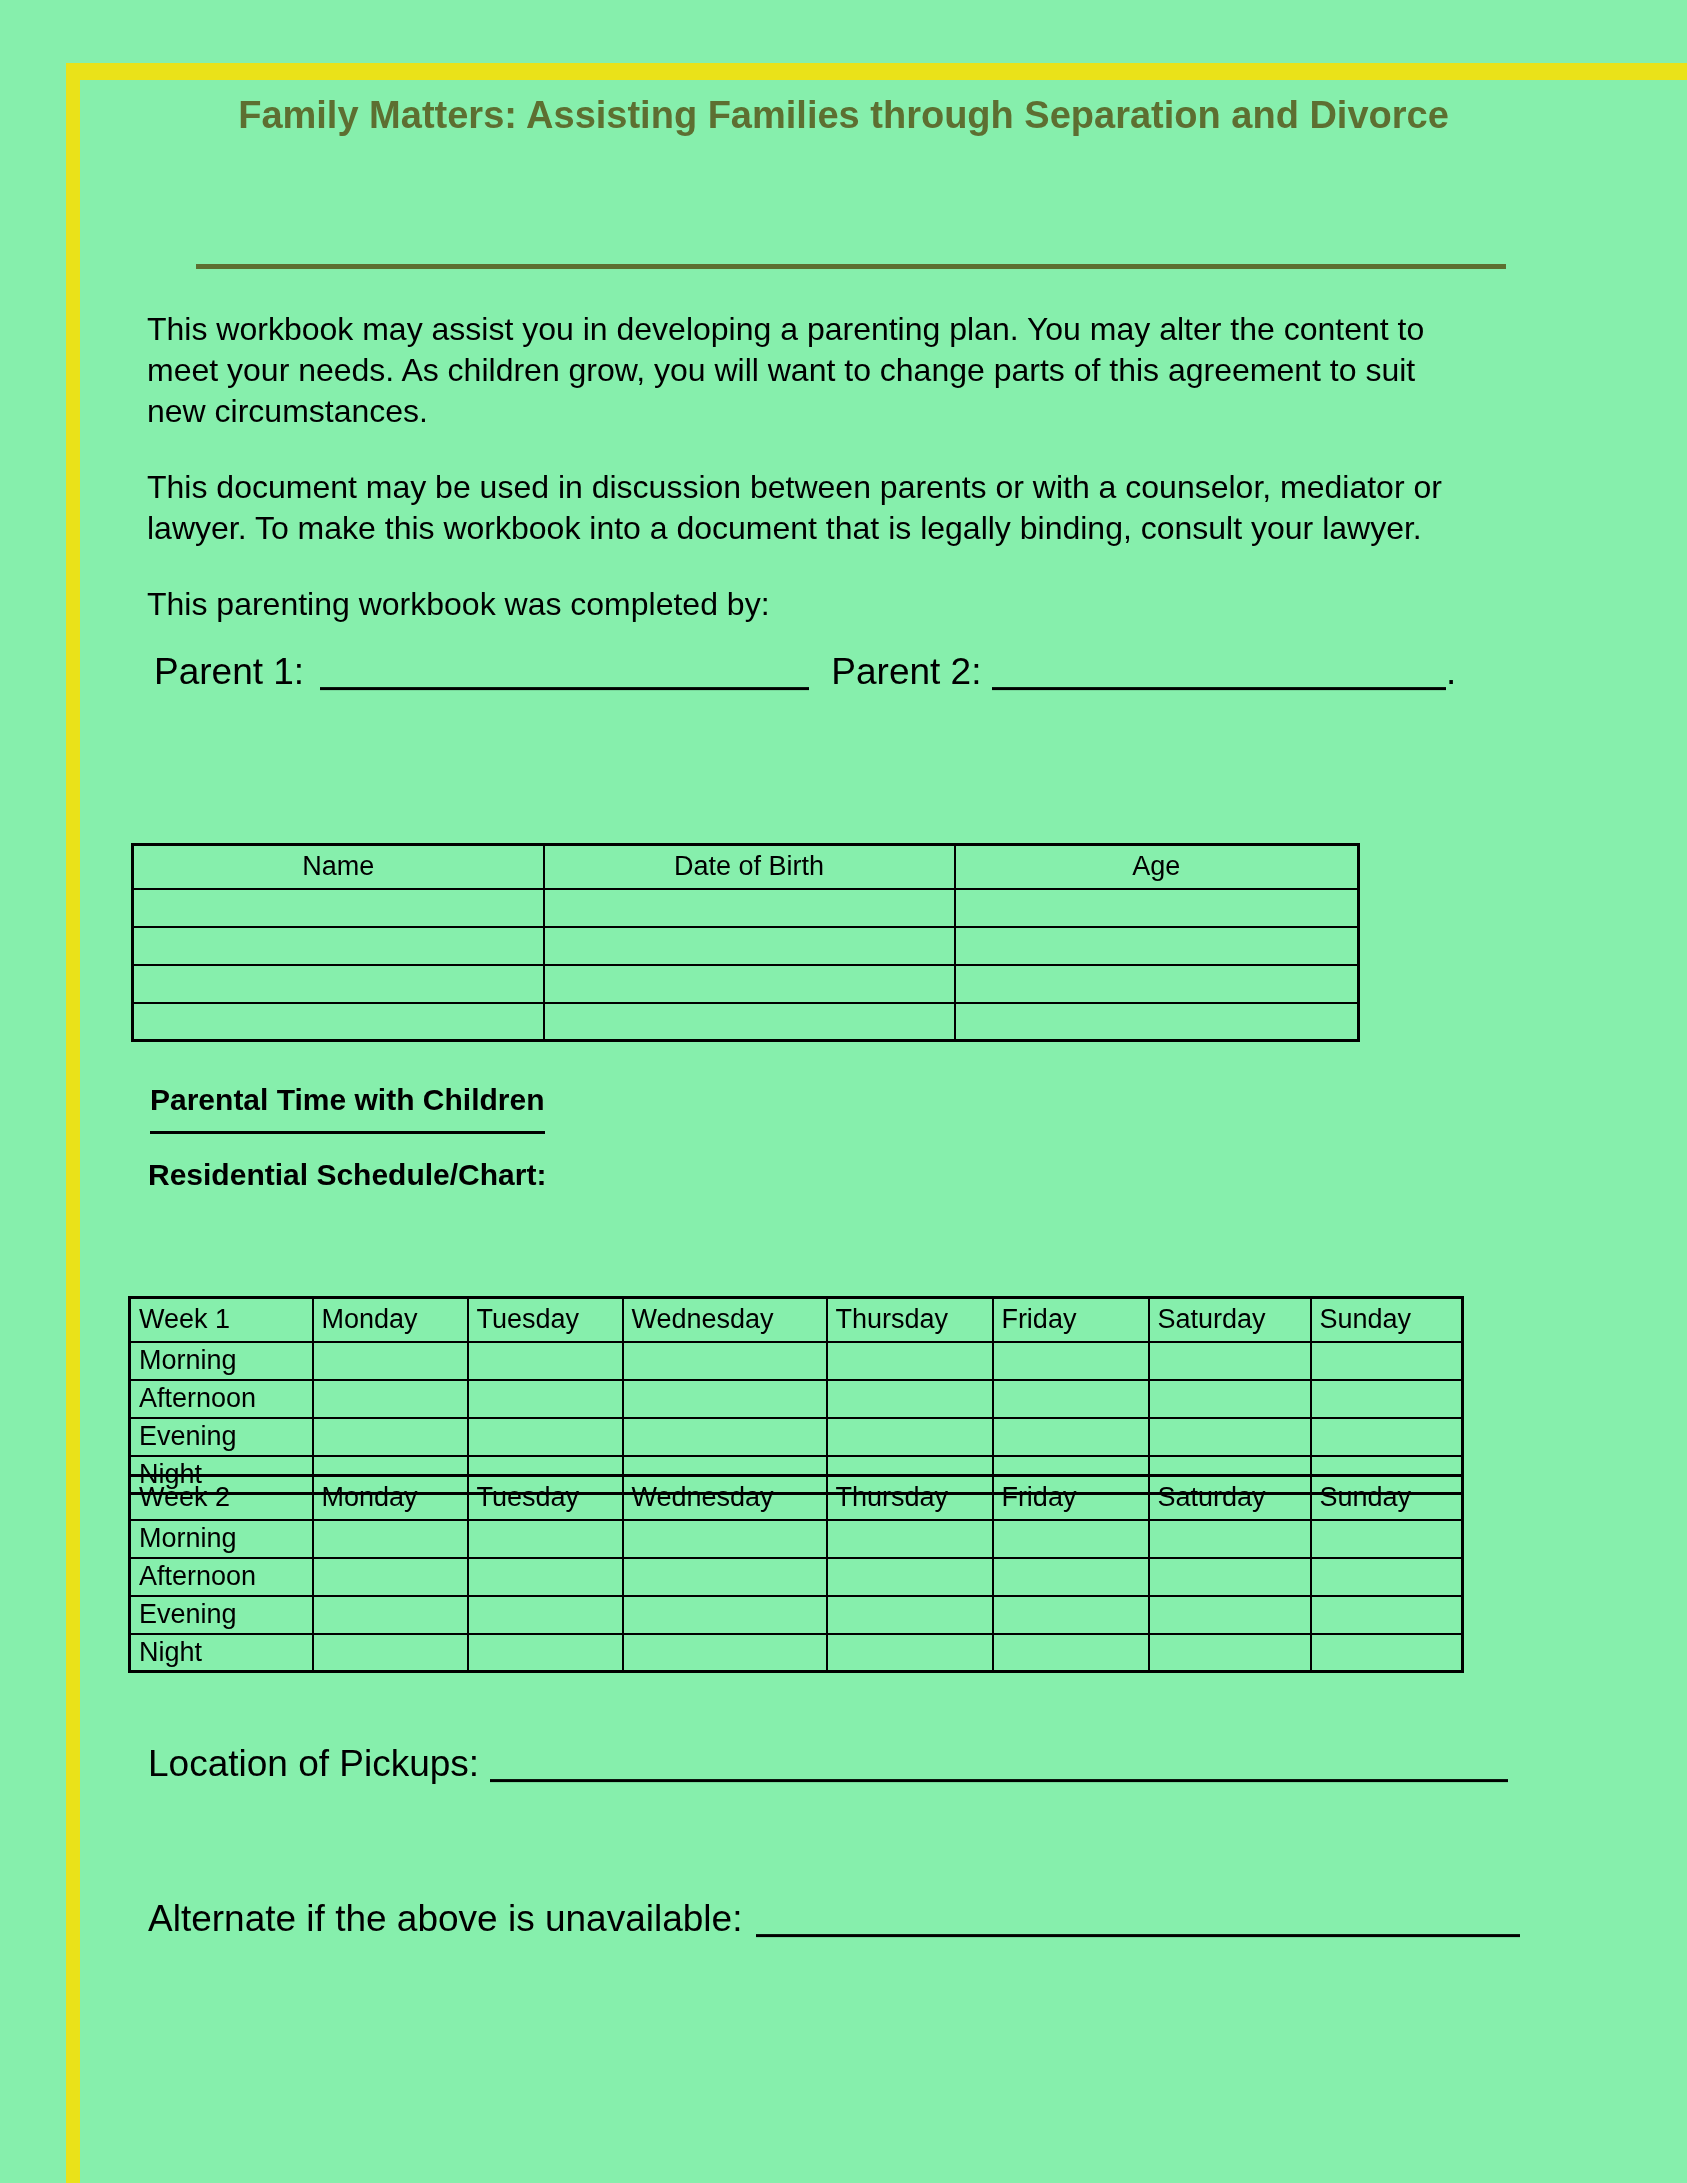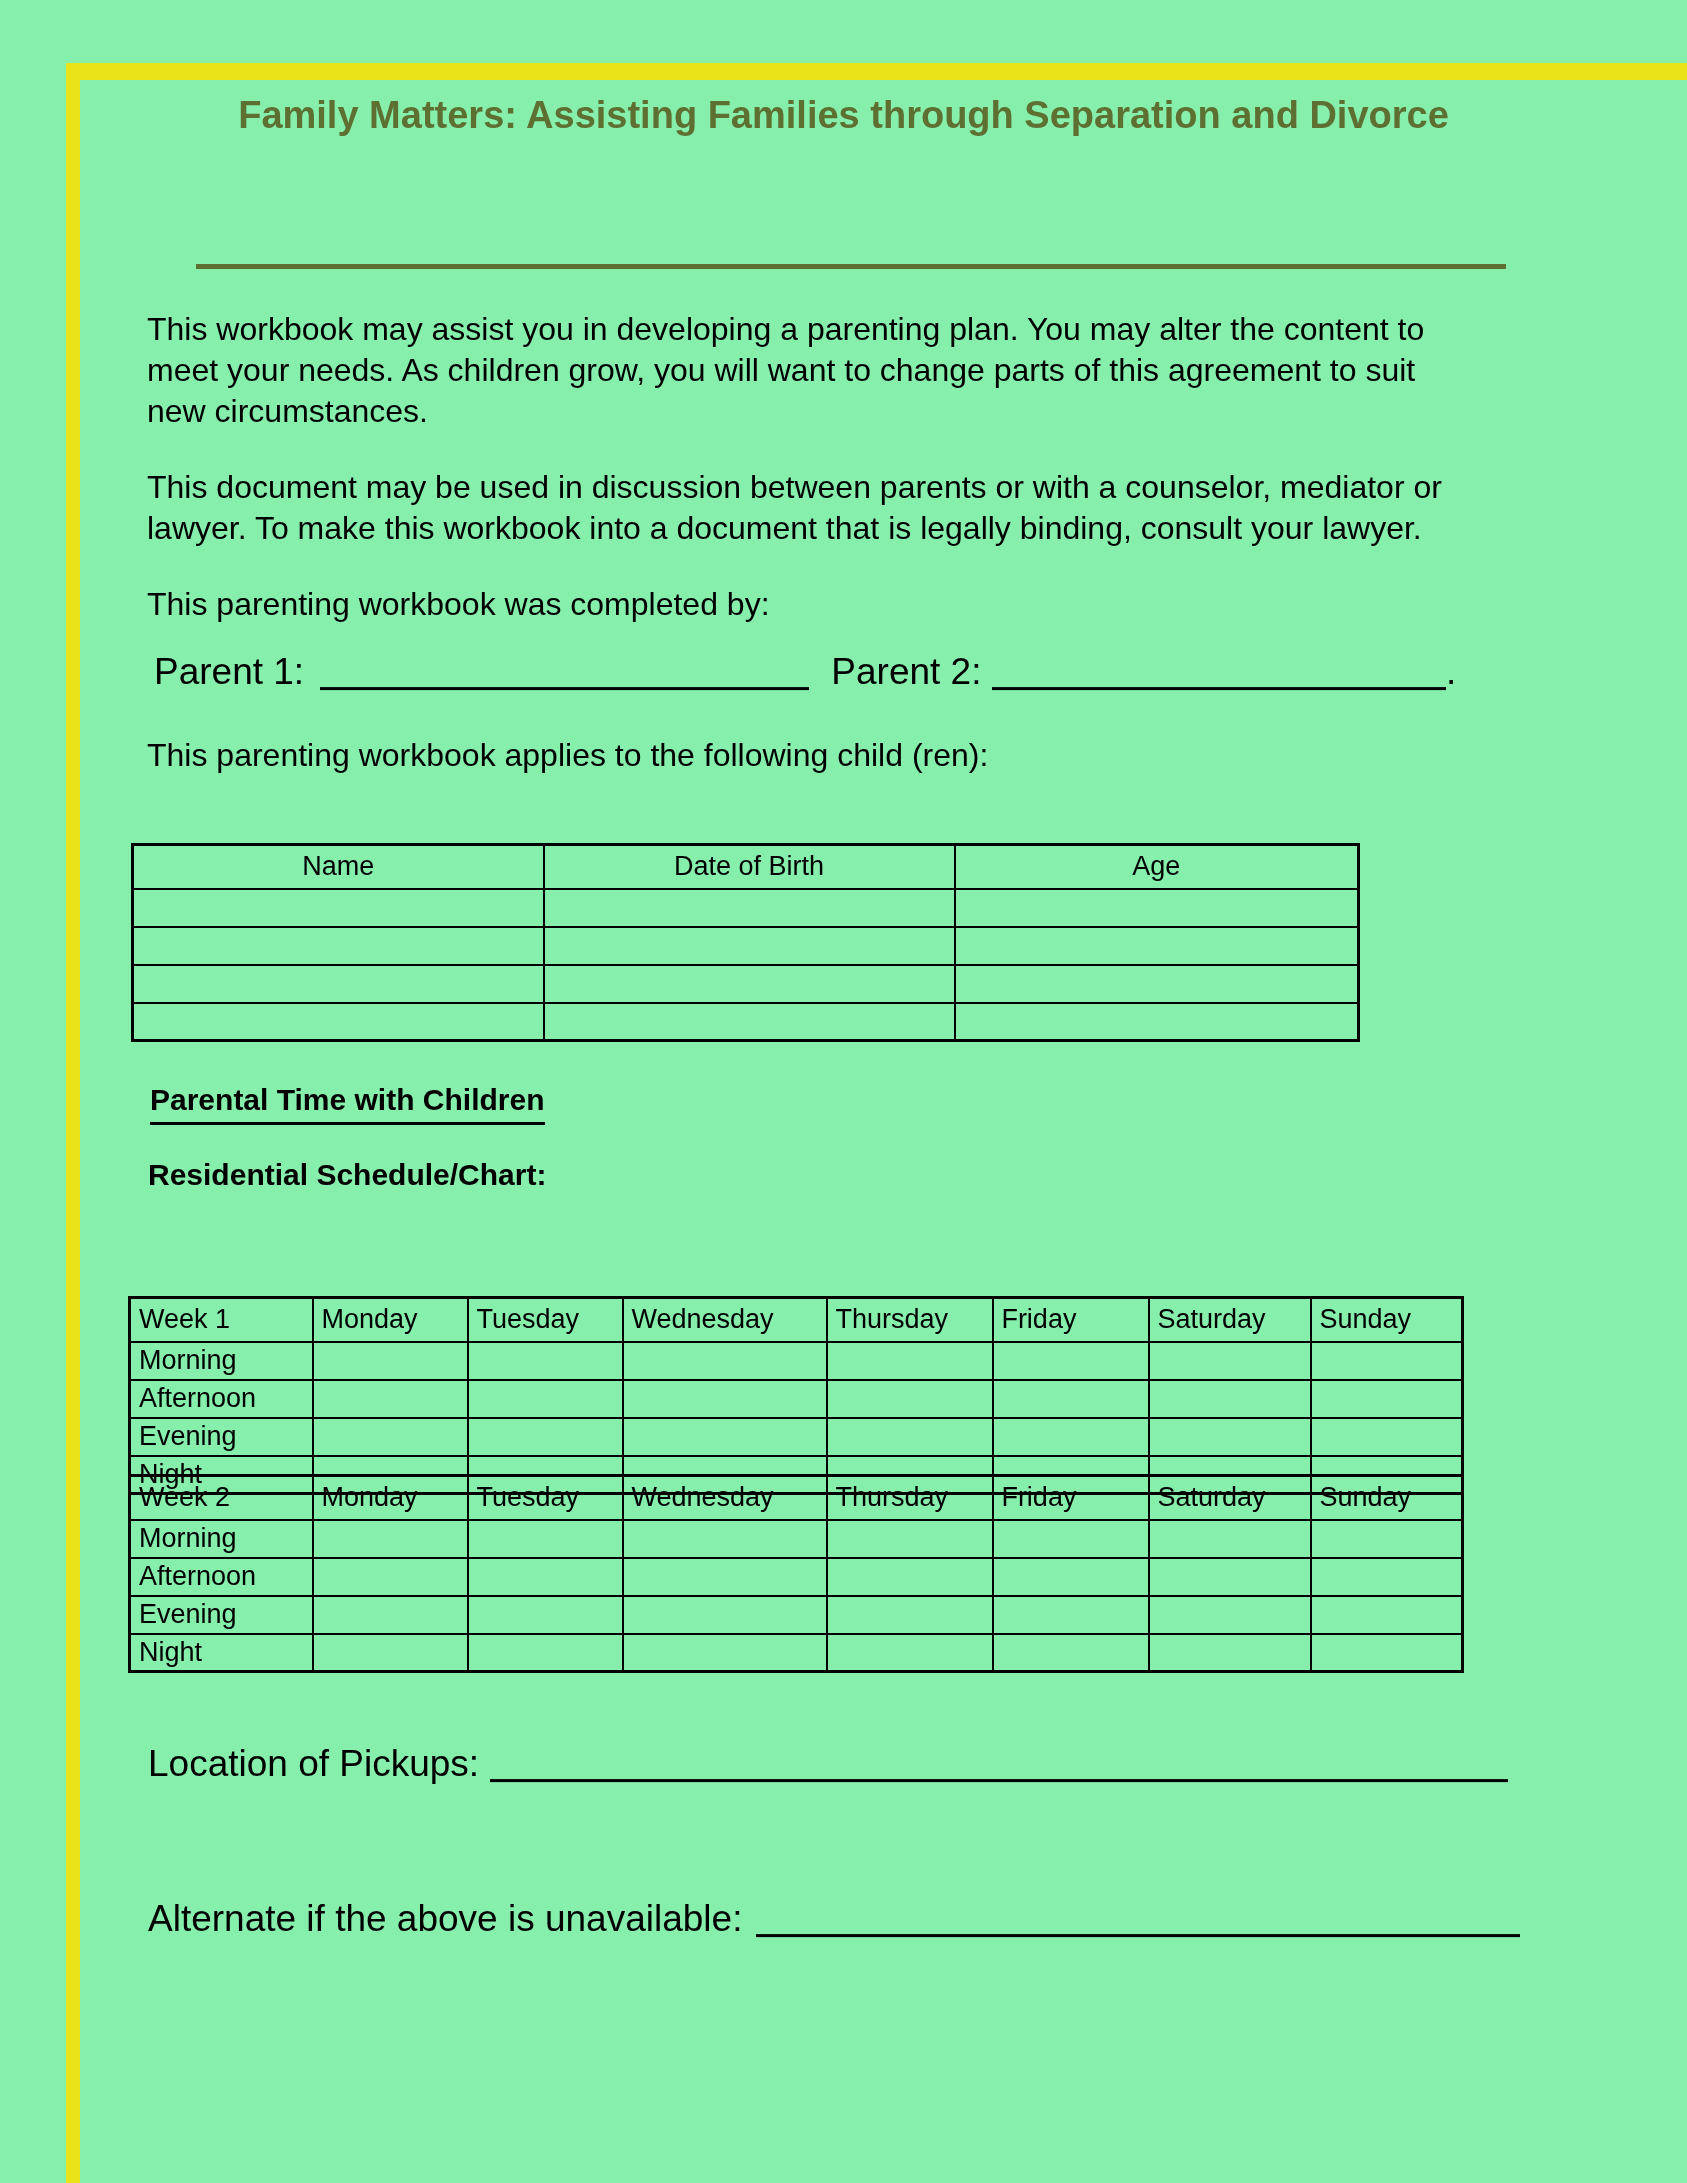--- a/index.html
+++ b/index.html
@@ -41,21 +41,21 @@
            transform:translateY(6.1px); }
   .blank-parent1   { width:489px; margin-left:15.7px; }
   .blank-parent2   { width:454px; margin-left:10.5px; }
   .lbl-parent2     { margin-left:12.2px; }
   .blank-pickups   { width:1018px; margin-left:10.5px; }
   .blank-dropoffs  { width:987px; margin-left:3.5px; }
   .blank-alternate { width:764px;  margin-left:14px; }
 
   
   .h3 { top:1083px; left:150px; font-size:30px; font-weight:bold; }
-  .h3 .u { border-bottom:3.5px solid #000; padding-bottom:6px; }
+  .h3 .u { border-bottom:3.5px solid #000; padding-bottom:15px; }
   .h4 { top:1158px; left:148px; font-size:30px; font-weight:bold; }
 
   
   table { border-collapse:collapse; table-layout:fixed; font-size:27px;padding-left:33px; }
   th { font-weight:normal; }
   th,td { border:2.6px solid #000; overflow:hidden; }
 
   .children-table { top:843px; left:131px; width:1226px; border:3.5px solid #000; }
   .children-table thead tr { height:44px; }
   .children-table tbody tr { height:38px; }
@@ -88,21 +88,20 @@
   <div class="abs para p2">This document may be used in discussion between parents or with a counselor, mediator or
 lawyer. To make this workbook into a document that is legally binding, consult your lawyer.</div>
 
   <div class="abs para completed">This parenting workbook was completed by:</div>
 
   <div class="abs fill-row parent-row">
     <span>Parent 1:</span><span class="blank blank-parent1"></span>
     <span class="lbl-parent2">Parent 2:</span><span class="blank blank-parent2"></span><span>.</span>
   </div>
 
-  <div class="abs para applies">This parenting workbook applies to the following child (ren):</div>
 
   <table class="abs children-table">
     <colgroup>
         <col style="width:411px">
         <col style="width:411px">
         <col style="width:404px">
       </colgroup>
     <thead>
       <tr>
         <th>Name</th>

